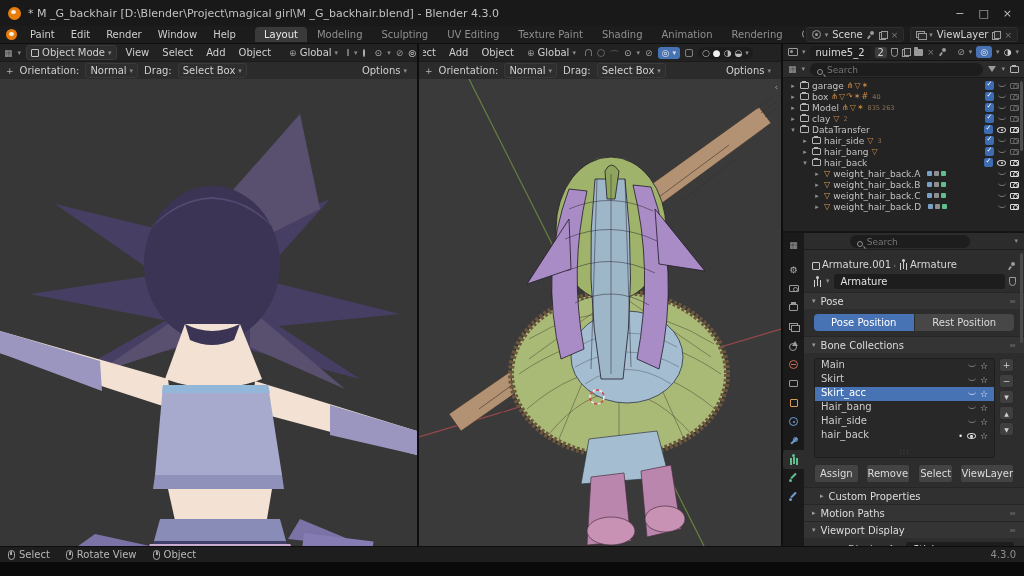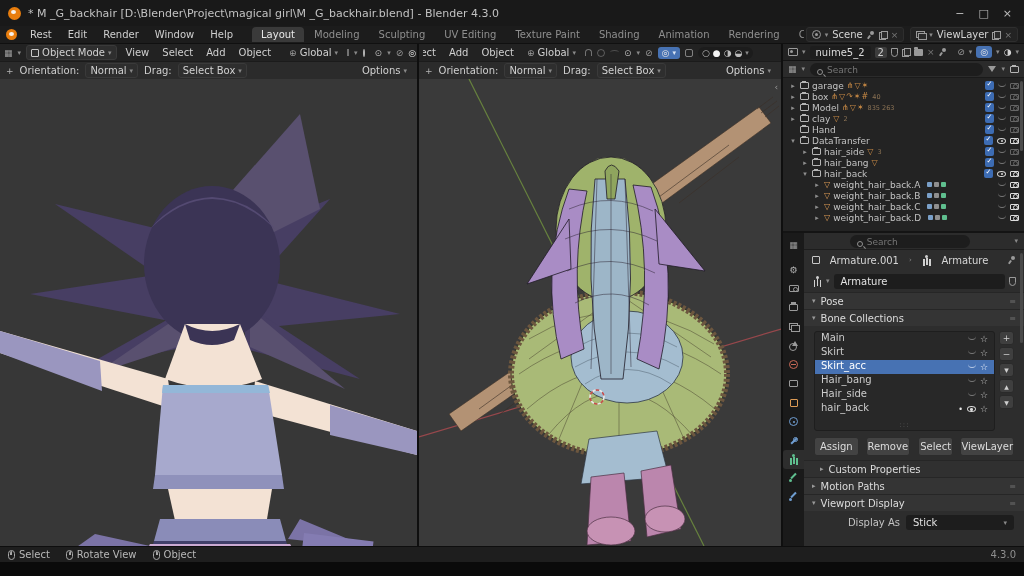--- a/index.html
+++ b/index.html
@@ -150,21 +150,21 @@
   .figure.white::before{background:#d0d0d0}
   .figure.white::after{background:#d0d0d0;box-shadow:-3px 1px 0 0 #d0d0d0,3px 1px 0 0 #d0d0d0}
   .s-bone{width:9px;height:9px;position:relative}
   .s-bone::before{content:"";position:absolute;left:1px;top:1px;width:7px;height:2px;background:#5fbf8f;transform:rotate(-45deg)}
   .s-bone::after{content:"";position:absolute;left:0;top:5px;width:3px;height:3px;border-radius:50%;background:#5fbf8f}
   .s-bone.blue::before{background:#6f9dd1}.s-bone.blue::after{background:#6f9dd1}
 
   .pcontent{flex:1 1 auto;background:#2d2d2d;display:flex;flex-direction:column;overflow:hidden;position:relative}
   .phdr{height:17px;background:#2c2c2c;display:flex;align-items:center;gap:5px;padding:0 6px;border-bottom:1px solid #1d1d1d;flex:0 0 auto}
   .phdr .searchbox{max-width:120px;margin:0 auto}
-  .crumbs{height:20px;display:flex;align-items:center;gap:10px;padding:0 8px;flex:0 0 auto;color:#d6d6d6}
+  .crumbs{height:20px;display:flex;align-items:flex-end;gap:2px;padding:0 8px;flex:0 0 auto;color:#d6d6d6}
   .dblock{height:22px;display:flex;align-items:center;gap:4px;padding:0 8px;flex:0 0 auto}
   .dbname{flex:1 1 auto;display:flex;align-items:center;background:#1d1d1d;border-radius:3px;padding:2px 7px;color:#e2e2e2}
   .panelhdr{height:17px;display:flex;align-items:center;gap:5px;padding:0 8px;background:#343434;border-top:1px solid #262626;color:#dcdcdc;flex:0 0 auto}
   .panelhdr .tw{font-size:7px;color:#9a9a9a}
   .panelhdr .grip{margin-left:auto;color:#6f6f6f;font-size:8px}
   .panelhdr.sub{background:#303030;padding-left:16px}
   .row2{display:flex;gap:1px;padding:5px 10px;flex:0 0 auto}
   .segbtn{flex:1;text-align:center;padding:3px 0;background:#474747;color:#dcdcdc;border-radius:0}
   .segbtn.first{border-radius:4px 0 0 4px}
   .segbtn.last{border-radius:0 4px 4px 0}
@@ -207,21 +207,21 @@
     <span class="title">* M _G_backhair [D:\Blender\Project\magical girl\M _G_backhair.blend] - Blender 4.3.0</span>
     <div class="wincontrols">
       <span class="wc">−</span>
       <span class="wc">□</span>
       <span class="wc">×</span>
     </div>
   </div>
 
   <div class="menubar">
     <span class="blogo small"></span>
-    <span class="mitem">Rest</span>
+    <span class="mitem">Paint</span>
     <span class="mitem">Edit</span>
     <span class="mitem">Render</span>
     <span class="mitem">Window</span>
     <span class="mitem">Help</span>
     <div class="wstabs">
       <span class="wstab active">Layout</span>
       <span class="wstab">Modeling</span>
       <span class="wstab">Sculpting</span>
       <span class="wstab">UV Editing</span>
       <span class="wstab">Texture Paint</span>
@@ -560,30 +560,20 @@
             <span>clay</span>
             <span class="obadge">▽</span>
             <span class="ocount">2</span>
             <span class="oright">
                 <span class="i-cb"></span>
                 <span class="i-eyec"></span>
                 <span class="i-cam"></span>
               </span>
           </div>
           <div class="orow">
-            <span class="tw"></span>
-            <span class="i-coll"></span>
-            <span>Hand</span>
-            <span class="oright">
-                <span class="i-cb"></span>
-                <span class="i-eyec"></span>
-                <span class="i-cam"></span>
-              </span>
-          </div>
-          <div class="orow">
             <span class="tw">▾</span>
             <span class="i-coll"></span>
             <span>DataTransfer</span>
             <span class="oright">
                 <span class="i-cb"></span>
                 <span class="i-eyeo"></span>
                 <span class="i-cam bright"></span>
               </span>
           </div>
           <div class="orow ind1">
@@ -751,20 +741,24 @@
             <span class="dbname">Armature</span>
             <span class="mini i-shield"></span>
           </div>
 
           <div class="panelhdr">
             <span class="tw">▾</span>
             <span>Pose</span>
             <span class="grip">≡</span>
           </div>
 
+          <div class="row2">
+            <span class="segbtn first active">Pose Position</span>
+            <span class="segbtn last">Rest Position</span>
+          </div>
 
           <div class="panelhdr">
             <span class="tw">▾</span>
             <span>Bone Collections</span>
             <span class="grip">≡</span>
           </div>
 
           <div class="bclist-wrap">
             <div class="bclist">
               <div class="bcrow">

